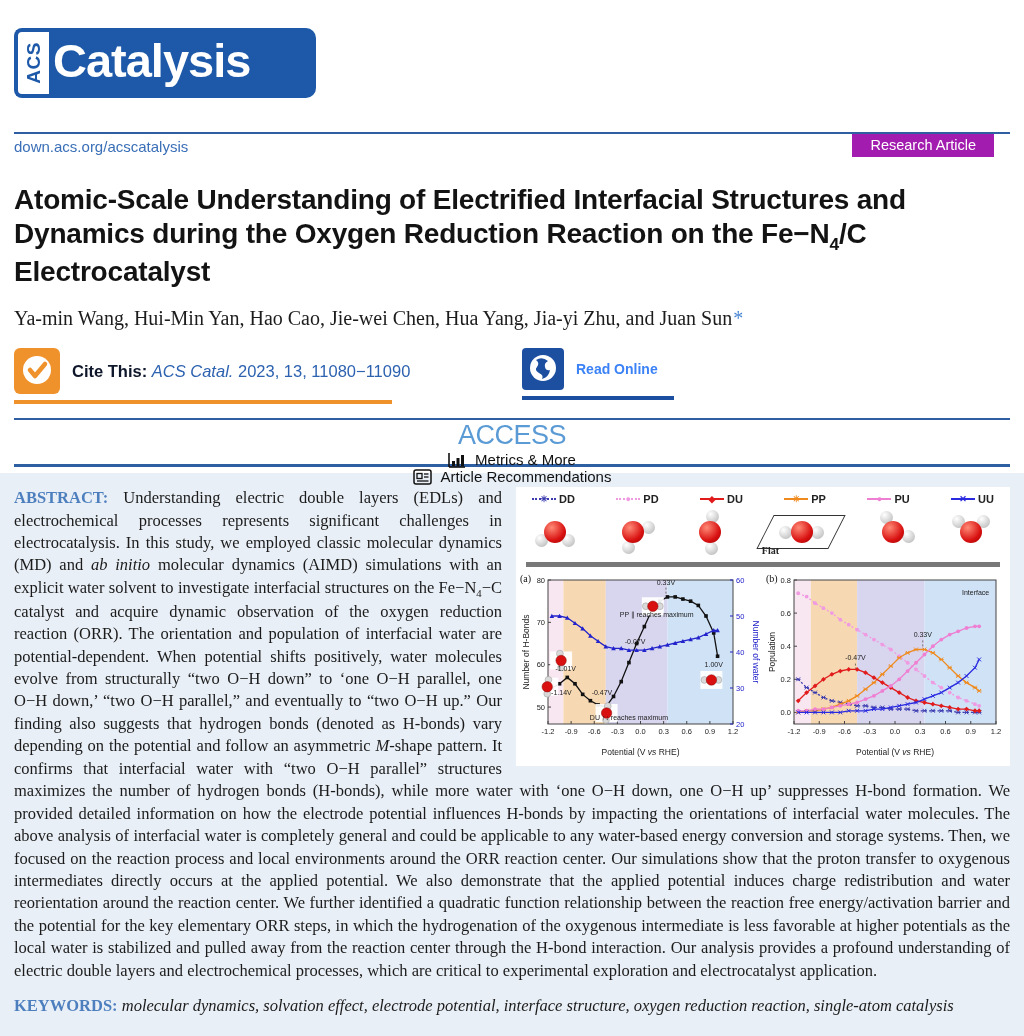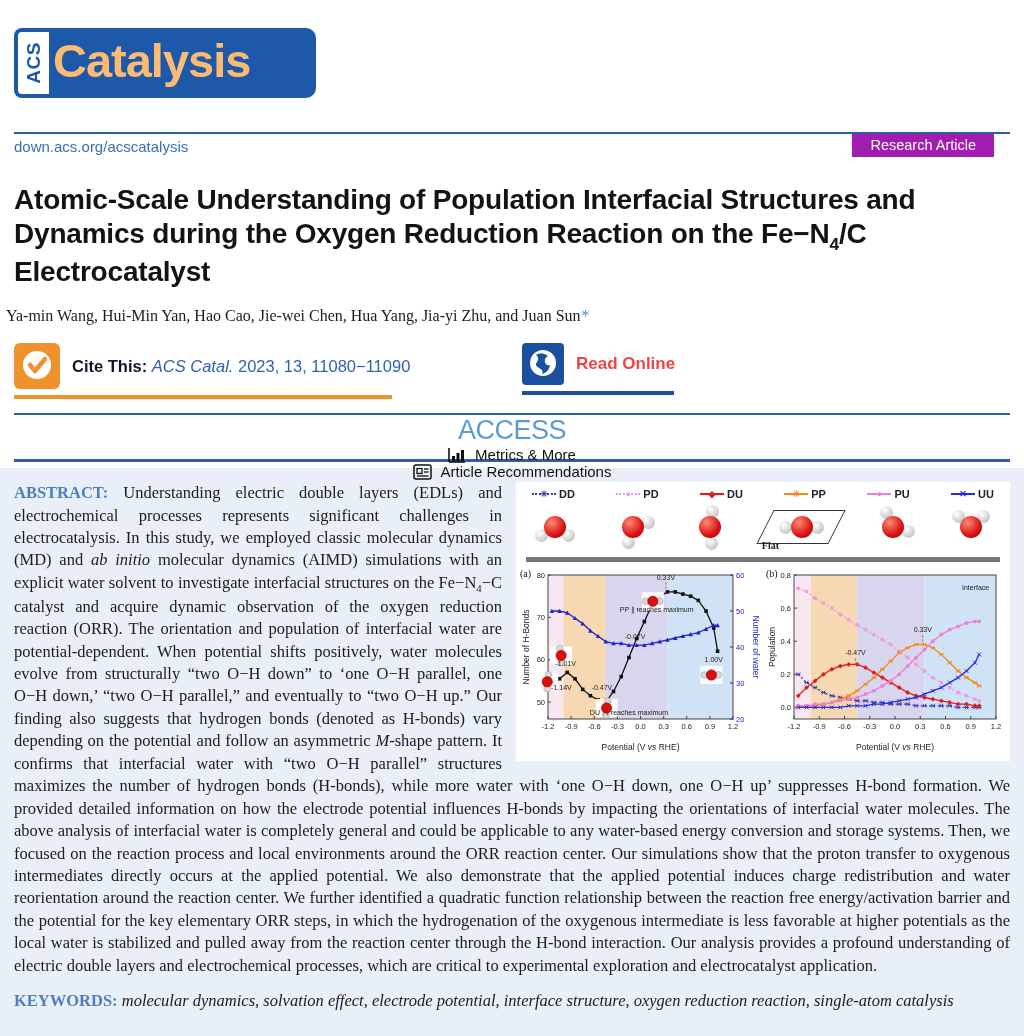--- a/index.html
+++ b/index.html
@@ -5,48 +5,48 @@
   * { box-sizing: border-box; margin: 0; padding: 0; }
   html,body { width:1024px; background:#fff; }
   body { height:1036px; overflow:hidden; font-family:"Liberation Sans", sans-serif; color:#141414; position:relative; }
 
   
   .logo-row { padding:28px 0 0 14px; }
   .logo { display:flex; align-items:stretch; height:70px; width:302px; }
   .logo-acs { width:35px; background:#fff; border:4px solid #1d59a8; border-right:none;
               border-radius:8px 0 0 8px; display:flex; align-items:center; justify-content:center; }
   .logo-acs span { transform:rotate(-90deg); font-weight:bold; font-size:19px; color:#1d59a8; letter-spacing:.5px; }
-  .logo-name { flex:1; background:#1d59a8; border-radius:0 10px 10px 0; color:#fdba74;
+  .logo-name { flex:1; background:#1d59a8; border-radius:0 10px 10px 0; color:#ffffff;
                font-size:47px; font-weight:bold; display:flex; align-items:center; padding:0 10px 6px 4px; letter-spacing:-1px; }
 
   .rule { height:2px; background:#2e5fa3; margin:0 14px; }
   .rule.thick { height:3px; }
   .hdr-rule { margin-top:34px; }
 
   .linkrow { display:flex; justify-content:space-between; align-items:flex-start; margin:0 14px; }
   .pubs { font-size:15px; color:#3a6fb7; text-decoration:none; padding-top:4px; }
   .badge { background:#a21caf; color:#fff; font-size:14.5px; padding:3px 18px 4px; margin-right:16px; }
 
   
   h1.title { margin:26px 14px 0; font-size:28px; line-height:1.22; font-weight:bold; color:#131313; max-width:1000px; letter-spacing:-.2px; }
   h1.title sub { font-size:.62em; }
-  .authors { margin:18px 6px 0; font-family:"Liberation Serif", serif; font-size:16px; color:#1c1c1c; }
+  .authors { margin:18px 14px 0; font-family:"Liberation Serif", serif; font-size:20px; color:#1c1c1c; }
   .authors .star { color:#4a87d3; margin-left:1px; text-decoration:none; }
 
   
   .cite-row { display:flex; margin:18px 14px 0; align-items:flex-start; }
   .cite-box { position:relative; display:flex; align-items:center; gap:12px; width:508px; padding-bottom:10px; cursor:pointer; }
   .cite-underline { position:absolute; left:0; bottom:0; width:378px; height:4px; background:#f0922b; }
   .cite-text { font-size:16.5px; }
   .cite-label { font-weight:bold; color:#0f172a; }
   .cite-journal { color:#2d62b0; font-style:italic; }
   .cite-rest { color:#2d62b0; }
   .read-box { position:relative; display:flex; align-items:center; gap:12px; padding-bottom:10px; cursor:pointer; }
   .read-underline { position:absolute; left:0; bottom:0; width:152px; height:4px; background:#1d4fa1; }
-  .read-label { color:#ef4444; font-weight:bold; font-size:17px; }
+  .read-label { color:#3b82f6; font-weight:bold; font-size:14px; }
 
   .mid-rule { margin-top:14px; }
 
   
   .access-row { display:flex; align-items:center; margin:0 18px; height:44px;flex-direction:column; }
   .access { color:#5b9bd5; font-size:27px; letter-spacing:-.5px; cursor:pointer; }
   .vdiv { width:2px; height:26px; background:#9db7d6; margin:0 12px; }
   .vdiv.blue { background:#2e5fa3; height:30px; }
   .acc-item { flex:1; display:flex; align-items:center; justify-content:center; gap:9px; font-size:15px; color:#111; cursor:pointer; }
   .acc-item svg { flex:0 0 auto; }
@@ -94,21 +94,21 @@
     </div>
   </div>
 
   <div class="rule hdr-rule"></div>
 
   <div class="linkrow">
     <a class="pubs" href="#">down.acs.org/acscatalysis</a>
     <div class="badge">Research Article</div>
   </div>
 
-  <h1 class="title" id="title"><span>Atomic-Scale Understanding of Population Interfacial Structures and Dynamics during the Oxygen Reduction Reaction on the Fe−N</span><sub>4</sub><span>/C Electrocatalyst</span></h1>
+  <h1 class="title" id="title"><span>Atomic-Scale Understanding of Electrified Interfacial Structures and Dynamics during the Oxygen Reduction Reaction on the Fe−N</span><sub>4</sub><span>/C Electrocatalyst</span></h1>
 
   <div class="authors">
     <span>Ya-min Wang, Hui-Min Yan, Hao Cao, Jie-wei Chen, Hua Yang, Jia-yi Zhu, and Juan Sun</span><a href="#" class="star">*</a>
   </div>
 
   <div class="cite-row">
     <div class="cite-box">
       <svg width="46" height="46">
         <rect x="0" y="0" width="46" height="46" rx="6" fill="#f0922b"></rect>
         <circle cx="23" cy="22" r="14" fill="#ffffff"></circle>

